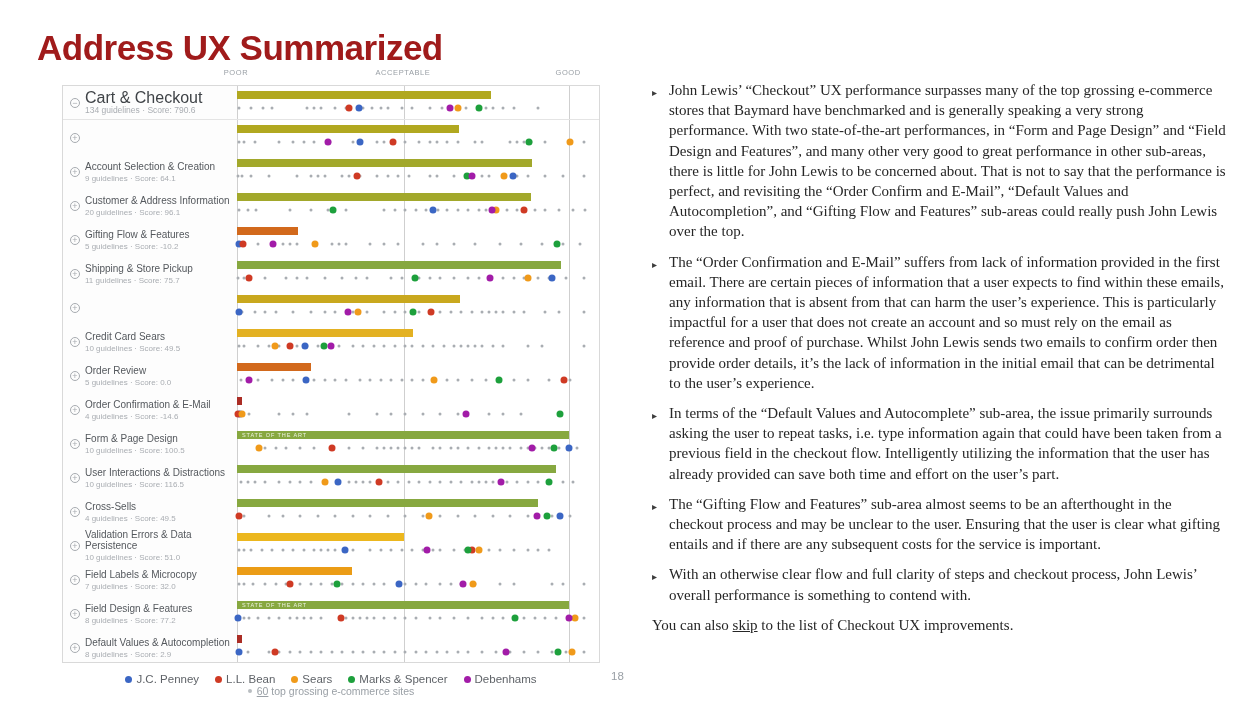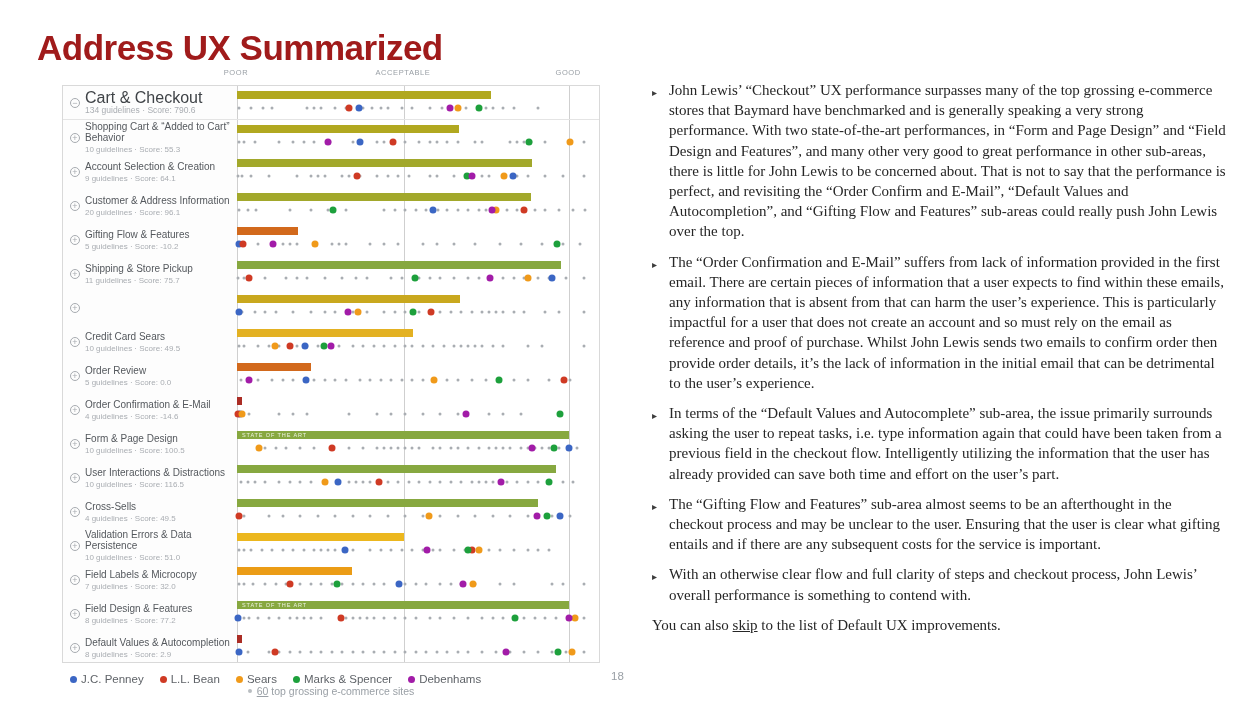--- a/index.html
+++ b/index.html
@@ -44,21 +44,21 @@
   .sota-text{
     position:absolute;left:5px;top:50%;transform:translateY(-50%);
     font-size:5.5px;letter-spacing:0.9px;color:rgba(255,255,255,0.85);white-space:nowrap;
   }
   .dotstrip{position:absolute;left:0;top:17px;height:9px;width:350px;}
   .gdot{position:absolute;top:50%;width:3px;height:3px;border-radius:50%;
     background:#a9adb2;transform:translate(-50%,-50%);}
   .cdot{position:absolute;top:50%;width:7px;height:7px;border-radius:50%;
     transform:translate(-50%,-50%);}
   
-  .legend{position:absolute;left:62px;top:669px;width:538px;white-space:nowrap;}
+  .legend{position:absolute;left:62px;top:669px;width:538px;text-align:center;white-space:nowrap;}
   .legend-item{display:inline-block;margin:0 8px;font-size:11.5px;color:#5f6368;}
   .legend-dot{display:inline-block;width:7px;height:7px;border-radius:50%;margin-right:4px;}
   .legend-note{position:absolute;left:62px;top:685px;width:538px;text-align:center;
     font-size:10.5px;color:#9aa0a6;}
   .note-dot{display:inline-block;width:4px;height:4px;border-radius:50%;background:#b9bdc1;
     margin-right:5px;vertical-align:2px;}
   .note-count{text-decoration:underline;cursor:pointer;}
   .page-num{position:absolute;left:611px;top:670px;font-size:11.5px;color:#9aa0a6;}
   
   .textcol{
@@ -127,24 +127,20 @@
             <span class="cdot" style="left: 112px; background: rgb(207, 58, 36);"></span>
             <span class="cdot" style="left: 220.85px; background: rgb(240, 154, 26);"></span>
             <span class="cdot" style="left: 241.85px; background: rgb(29, 160, 60);"></span>
             <span class="cdot" style="left: 213.15px; background: rgb(162, 28, 168);"></span>
           </div>
         </div>
       </div>
       <div class="crow">
         <div class="panel-cell">
           <span class="expander">+</span>
-          <div class="p-text">
-            <div class="p-title">Shopping Cart &amp; “Added to Cart” Behavior</div>
-            <div class="p-meta">10 guidelines · Score: 55.3</div>
-          </div>
         </div>
         <div class="plot-cell">
           <div class="bar" style="width: 221.9px; background: rgb(177, 168, 32);"></div>
           <div class="dotstrip">
             <span class="gdot" style="left: 1.75px;"></span>
             <span class="gdot" style="left: 7px;"></span>
             <span class="gdot" style="left: 17.5px;"></span>
             <span class="gdot" style="left: 42px;"></span>
             <span class="gdot" style="left: 56px;"></span>
             <span class="gdot" style="left: 66.5px;"></span>
@@ -876,15 +872,15 @@
       <div class="bullet">
         <span class="bullet-marker">▸</span>
         <span class="bullet-text">The “Gifting Flow and Features” sub-area almost seems to be an afterthought in the checkout process and may be unclear to the user. Ensuring that the user is clear what gifting entails and if there are any subsequent costs for the service is important.</span>
       </div>
       <div class="bullet">
         <span class="bullet-marker">▸</span>
         <span class="bullet-text">With an otherwise clear flow and full clarity of steps and checkout process, John Lewis’ overall performance is something to contend with.</span>
       </div>
     </div>
   <div class="footer-line">
-    <span>You can also </span><span class="skip-link">skip</span><span> to the list of Default UX improvements.</span>
+    <span>You can also </span><span class="skip-link">skip</span><span> to the list of Checkout UX improvements.</span>
   </div>
 </div>
 
 </body></html>

